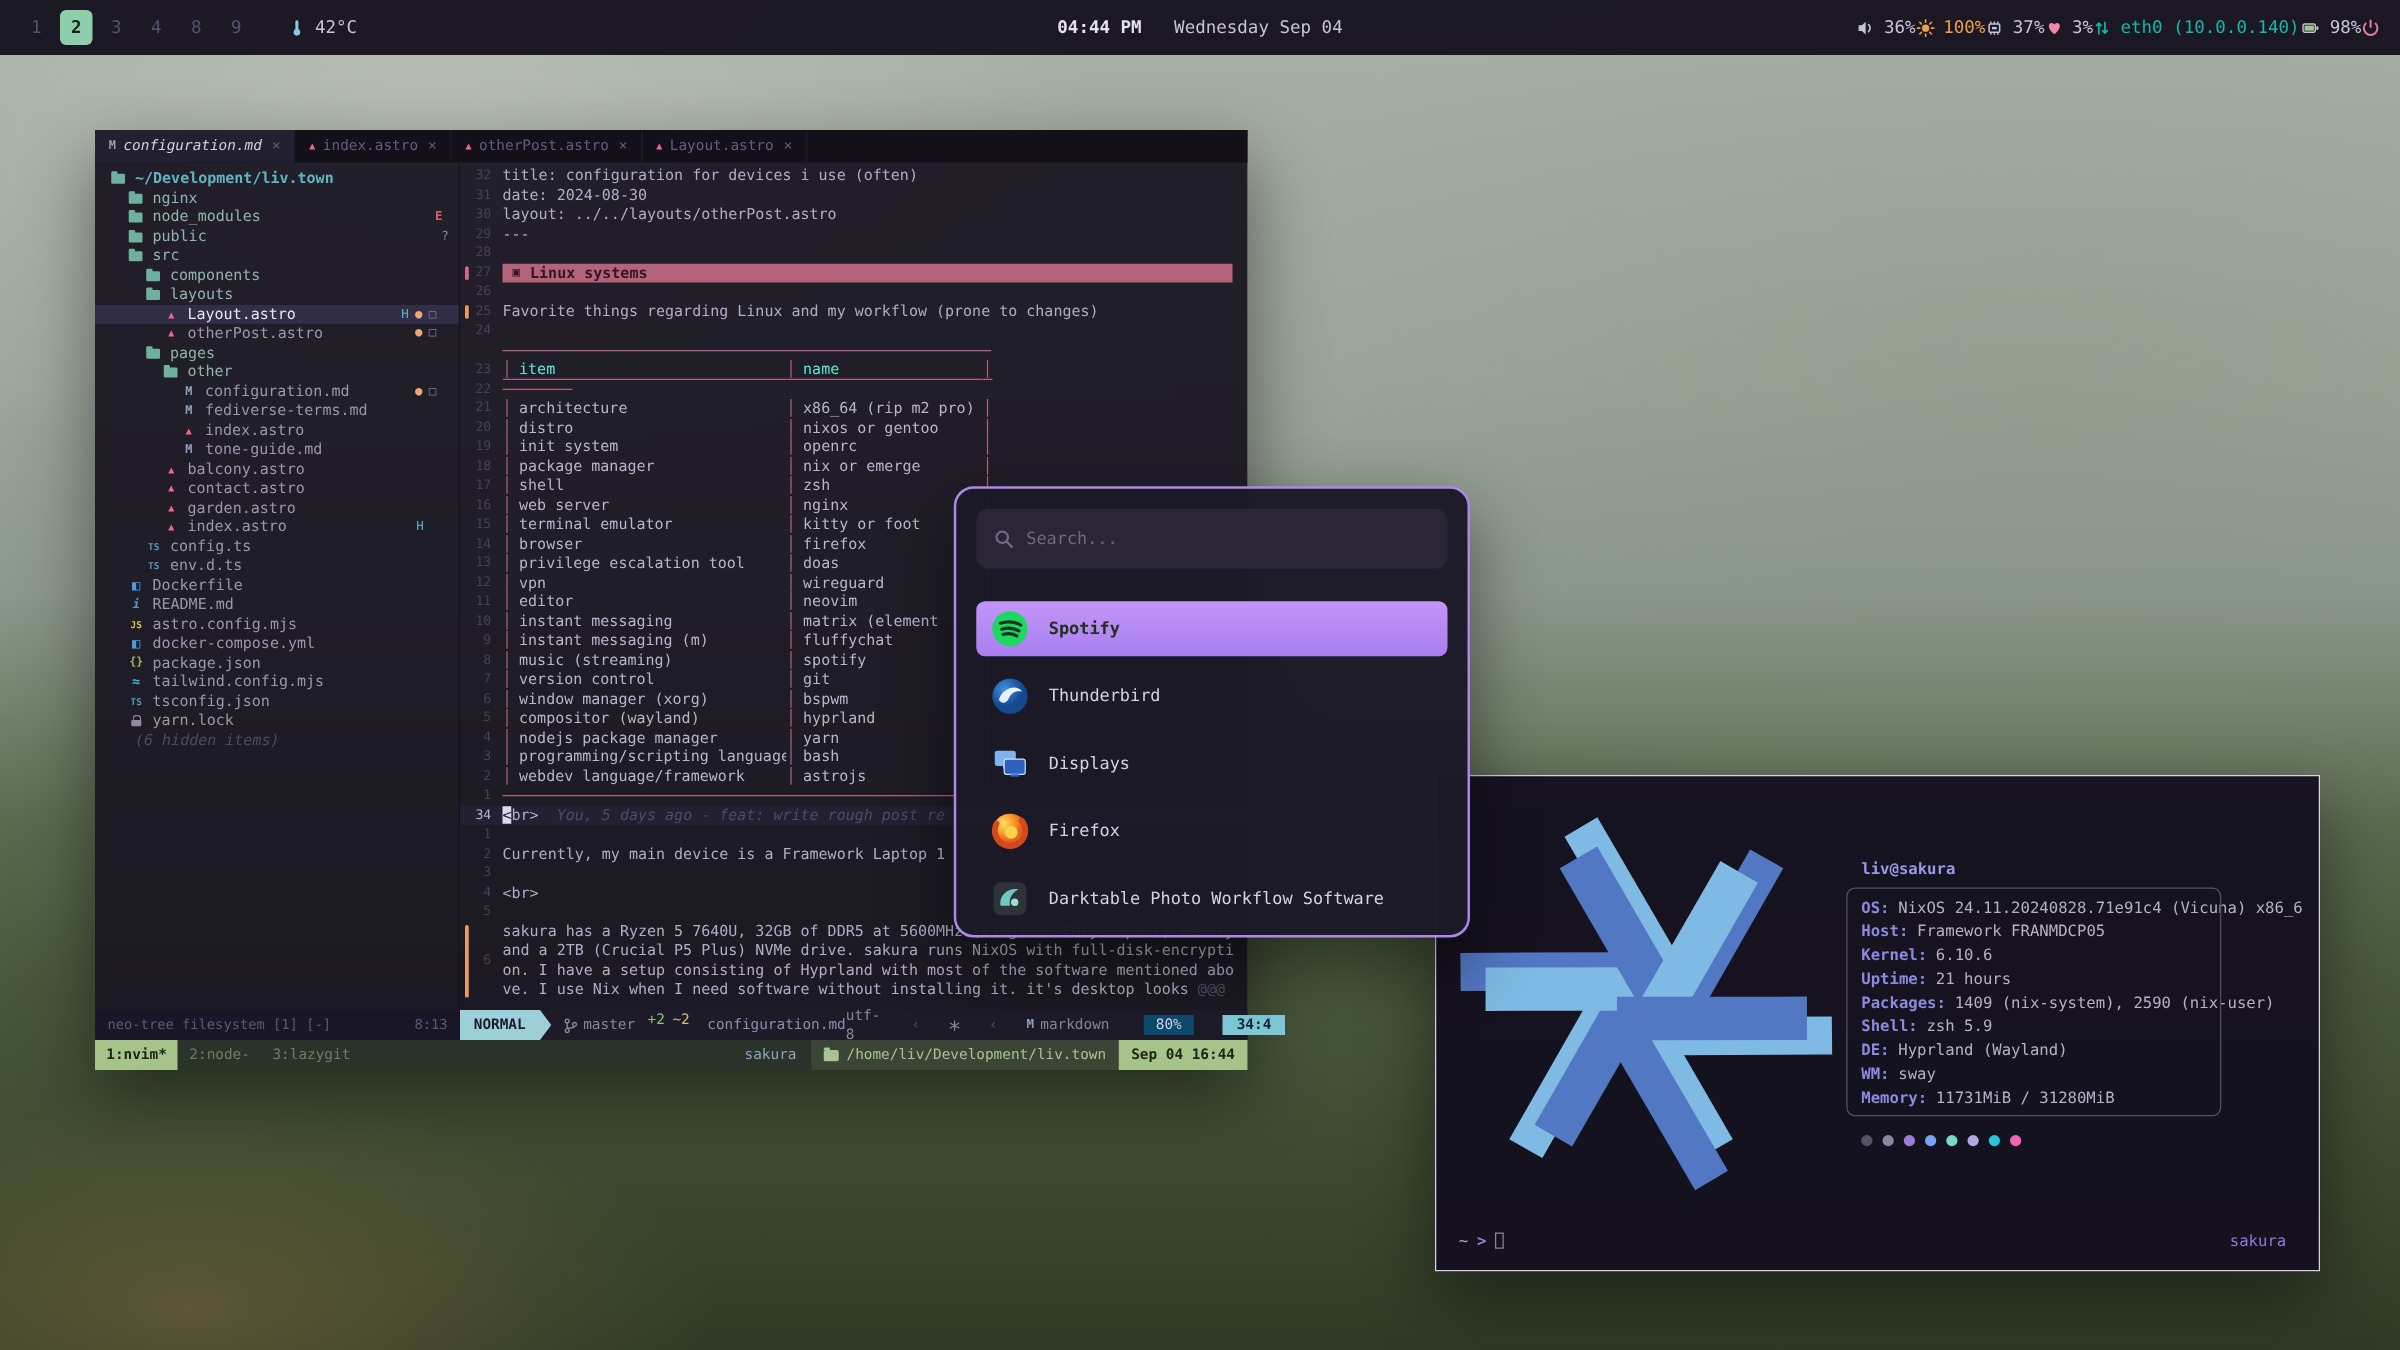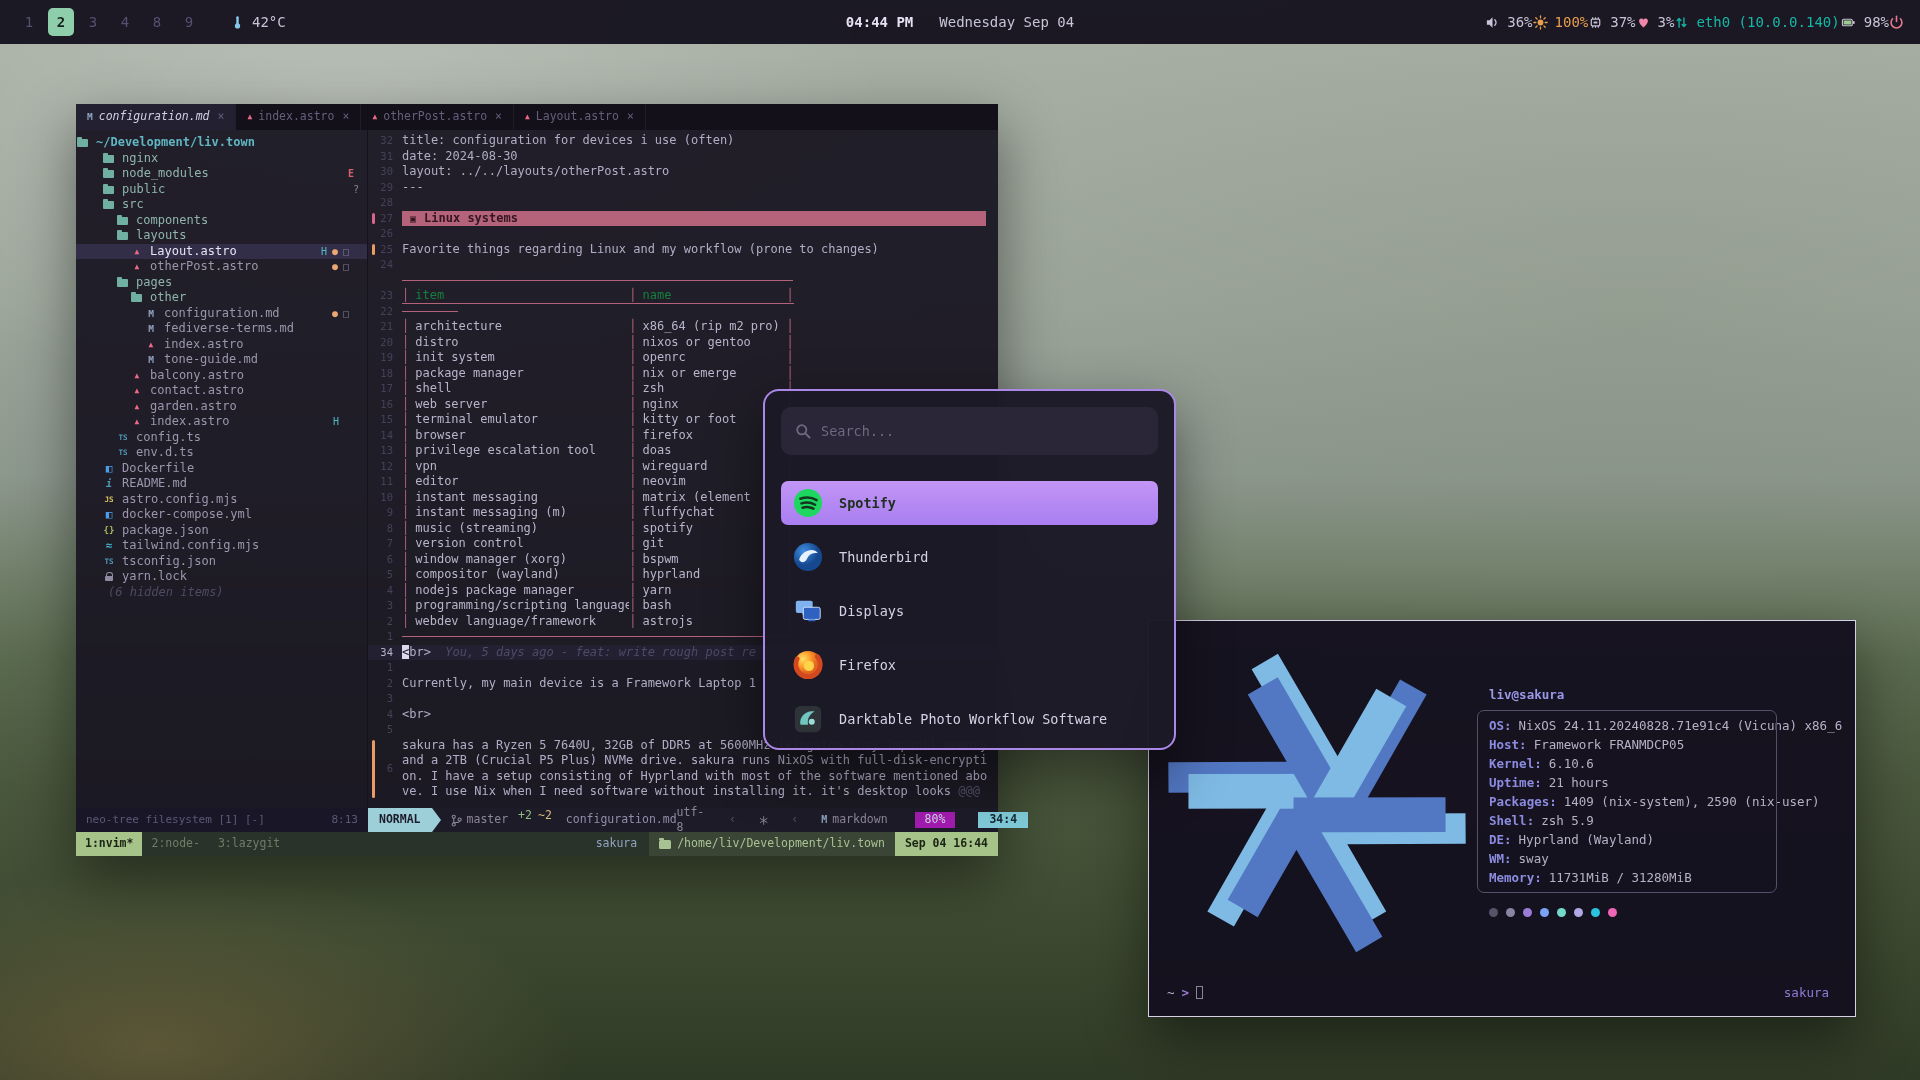--- a/index.html
+++ b/index.html
@@ -44,21 +44,21 @@
   .tico[data-kind="astro"]{color:#ec6a88;font-size:8px}
   .tclose{color:#655f7d;margin-left:2px}
   .emain{flex:1;display:flex;min-height:0}
   
   .tree{width:292px;flex:none;border-right:1px solid #15121f;padding-top:5px;overflow:hidden;font-size:12px}
   .titem{height:15.5px;display:flex;align-items:center;padding-right:8px;white-space:nowrap}
   .titem[data-depth="1"]{padding-left:26px}
   .titem[data-depth="2"]{padding-left:40px}
   .titem[data-depth="3"]{padding-left:54px}
   .titem[data-depth="4"]{padding-left:68px}
-  .titem.root{color:#5fb6c2;font-weight:bold}
+  .titem.root{padding-left:12px;color:#5fb6c2;font-weight:bold}
   .titem.root .tlabel{color:#5fb6c2}
   .titem[data-sel="1"]{background:#322e48}
   .titem[data-sel="1"] .tlabel{color:#e8e4f5}
   .titem[data-dim="1"] .tlabel{color:#544f68}
   .tlabel{color:#9b96ad;margin-left:6px;overflow:hidden;text-overflow:ellipsis}
   .titem[data-kind="folder"] .tlabel{color:#8fb5ad}
   .ticon{position:relative;width:14px;height:15px;flex:none;display:flex;align-items:center;justify-content:center;font-weight:bold}
   .ticon[data-kind="folder"]::before{content:"";position:absolute;left:1px;top:4px;width:11px;height:8px;background:#6fb0a2;border-radius:1px}
   .ticon[data-kind="folder"]::after{content:"";position:absolute;left:1px;top:2px;width:5px;height:3px;background:#6fb0a2;border-radius:1px 1px 0 0}
   .ticon[data-kind="astro"]{color:#ec6a88;font-size:8px}
@@ -90,40 +90,40 @@
   .cursor-block{background:#dcd8ee;color:#1a1724}
   .blame{color:#4f4a66;font-style:italic}
   .h1bar{flex:1;align-self:stretch;background:#b4637a;color:#341522;font-weight:bold;display:flex;
          align-items:center;gap:8px;padding-left:8px;margin-right:12px}
   .h1icon{font-size:10px}
   
   .tb{color:#b4637a}.tb::before{content:"│"}
   .tcell{white-space:pre;overflow:hidden;padding:0 6px;color:#b9b4cb}
   .c1{width:220px;flex:none}.c2{width:150px;flex:none}
   .thead .tcell,.thead .tb{box-shadow:inset 0 -1px 0 #b4637a}
-  .thead .tcell{color:#15803d}
+  .thead .tcell{color:#5eead4}
   .tborder{width:391px;border-top:1px solid #b4637a;height:1px}
   .tsep-piece{width:56px;border-bottom:1px solid #b4637a;height:1px;align-self:center}
   .wrap{white-space:normal;word-break:break-all;max-width:586px}
   .eob{color:#544f68}
   
   .statusline{height:24px;flex:none;background:#1e1b29;display:flex;align-items:stretch;font-size:11.5px;color:#8a8598}
   .sl-tree{width:292px;flex:none;background:#191627;color:#5d5876;display:flex;align-items:center;
            justify-content:space-between;padding:0 10px;font-size:11px}
   .sl-mode{background:#9ccfd8;color:#1d1a2b;font-weight:bold;display:flex;align-items:center;padding:0 11px}
   .sl-mode-arrow{width:0;height:0;border-top:12px solid transparent;border-bottom:12px solid transparent;border-left:9px solid #9ccfd8}
   .sl-branch{display:flex;align-items:center;gap:5px;padding:0 10px;color:#8a8598}
   .sl-add{color:#8fbf7f}.sl-chg{color:#d7b97a;margin-left:6px}
   .sl-file{margin-left:14px;display:flex;align-items:center;color:#908caa}
   .sl-spacer{flex:1}
   .sl-right{display:flex;align-items:center;gap:23px;padding-right:0}
   .sl-sep::before{content:"‹";color:#55506a}
   .sl-ft{display:flex;align-items:center;gap:5px}
   .sl-ft-icon{color:#8fa3bf;font-weight:bold;font-size:10px}
-  .sl-pct{background:#a21caf;color:#cdd4e4;display:flex;align-items:center;padding:0 10px;margin-left:4px}
+  .sl-pct{background:#0c4a6e;color:#cdd4e4;display:flex;align-items:center;padding:0 10px;margin-left:4px}
   .sl-pos{background:#7fc9d8;color:#132830;font-weight:bold;display:flex;align-items:center;padding:0 11px}
   
   .tmux{height:24px;flex:none;background:#2a332a;display:flex;align-items:stretch;font-size:11.5px;color:#6f7d68}
   .twin{display:flex;align-items:center;padding:0 9px}
   .twin[data-state="active"]{background:#a6c38a;color:#1c2415;font-weight:bold}
   .tmux-spacer{flex:1}
   .tmux-host{display:flex;align-items:center;color:#8fa3bf;padding:0 12px}
   .tmux-path{display:flex;align-items:center;gap:6px;background:#3a4536;color:#a9c294;padding:0 10px}
   .tmux-clock{display:flex;align-items:center;background:#a6c38a;color:#1c2415;padding:0 10px;font-weight:bold}
   .fold{width:12px;height:9px;background:#6fb0a2;border-radius:1.5px;position:relative;display:inline-block}

